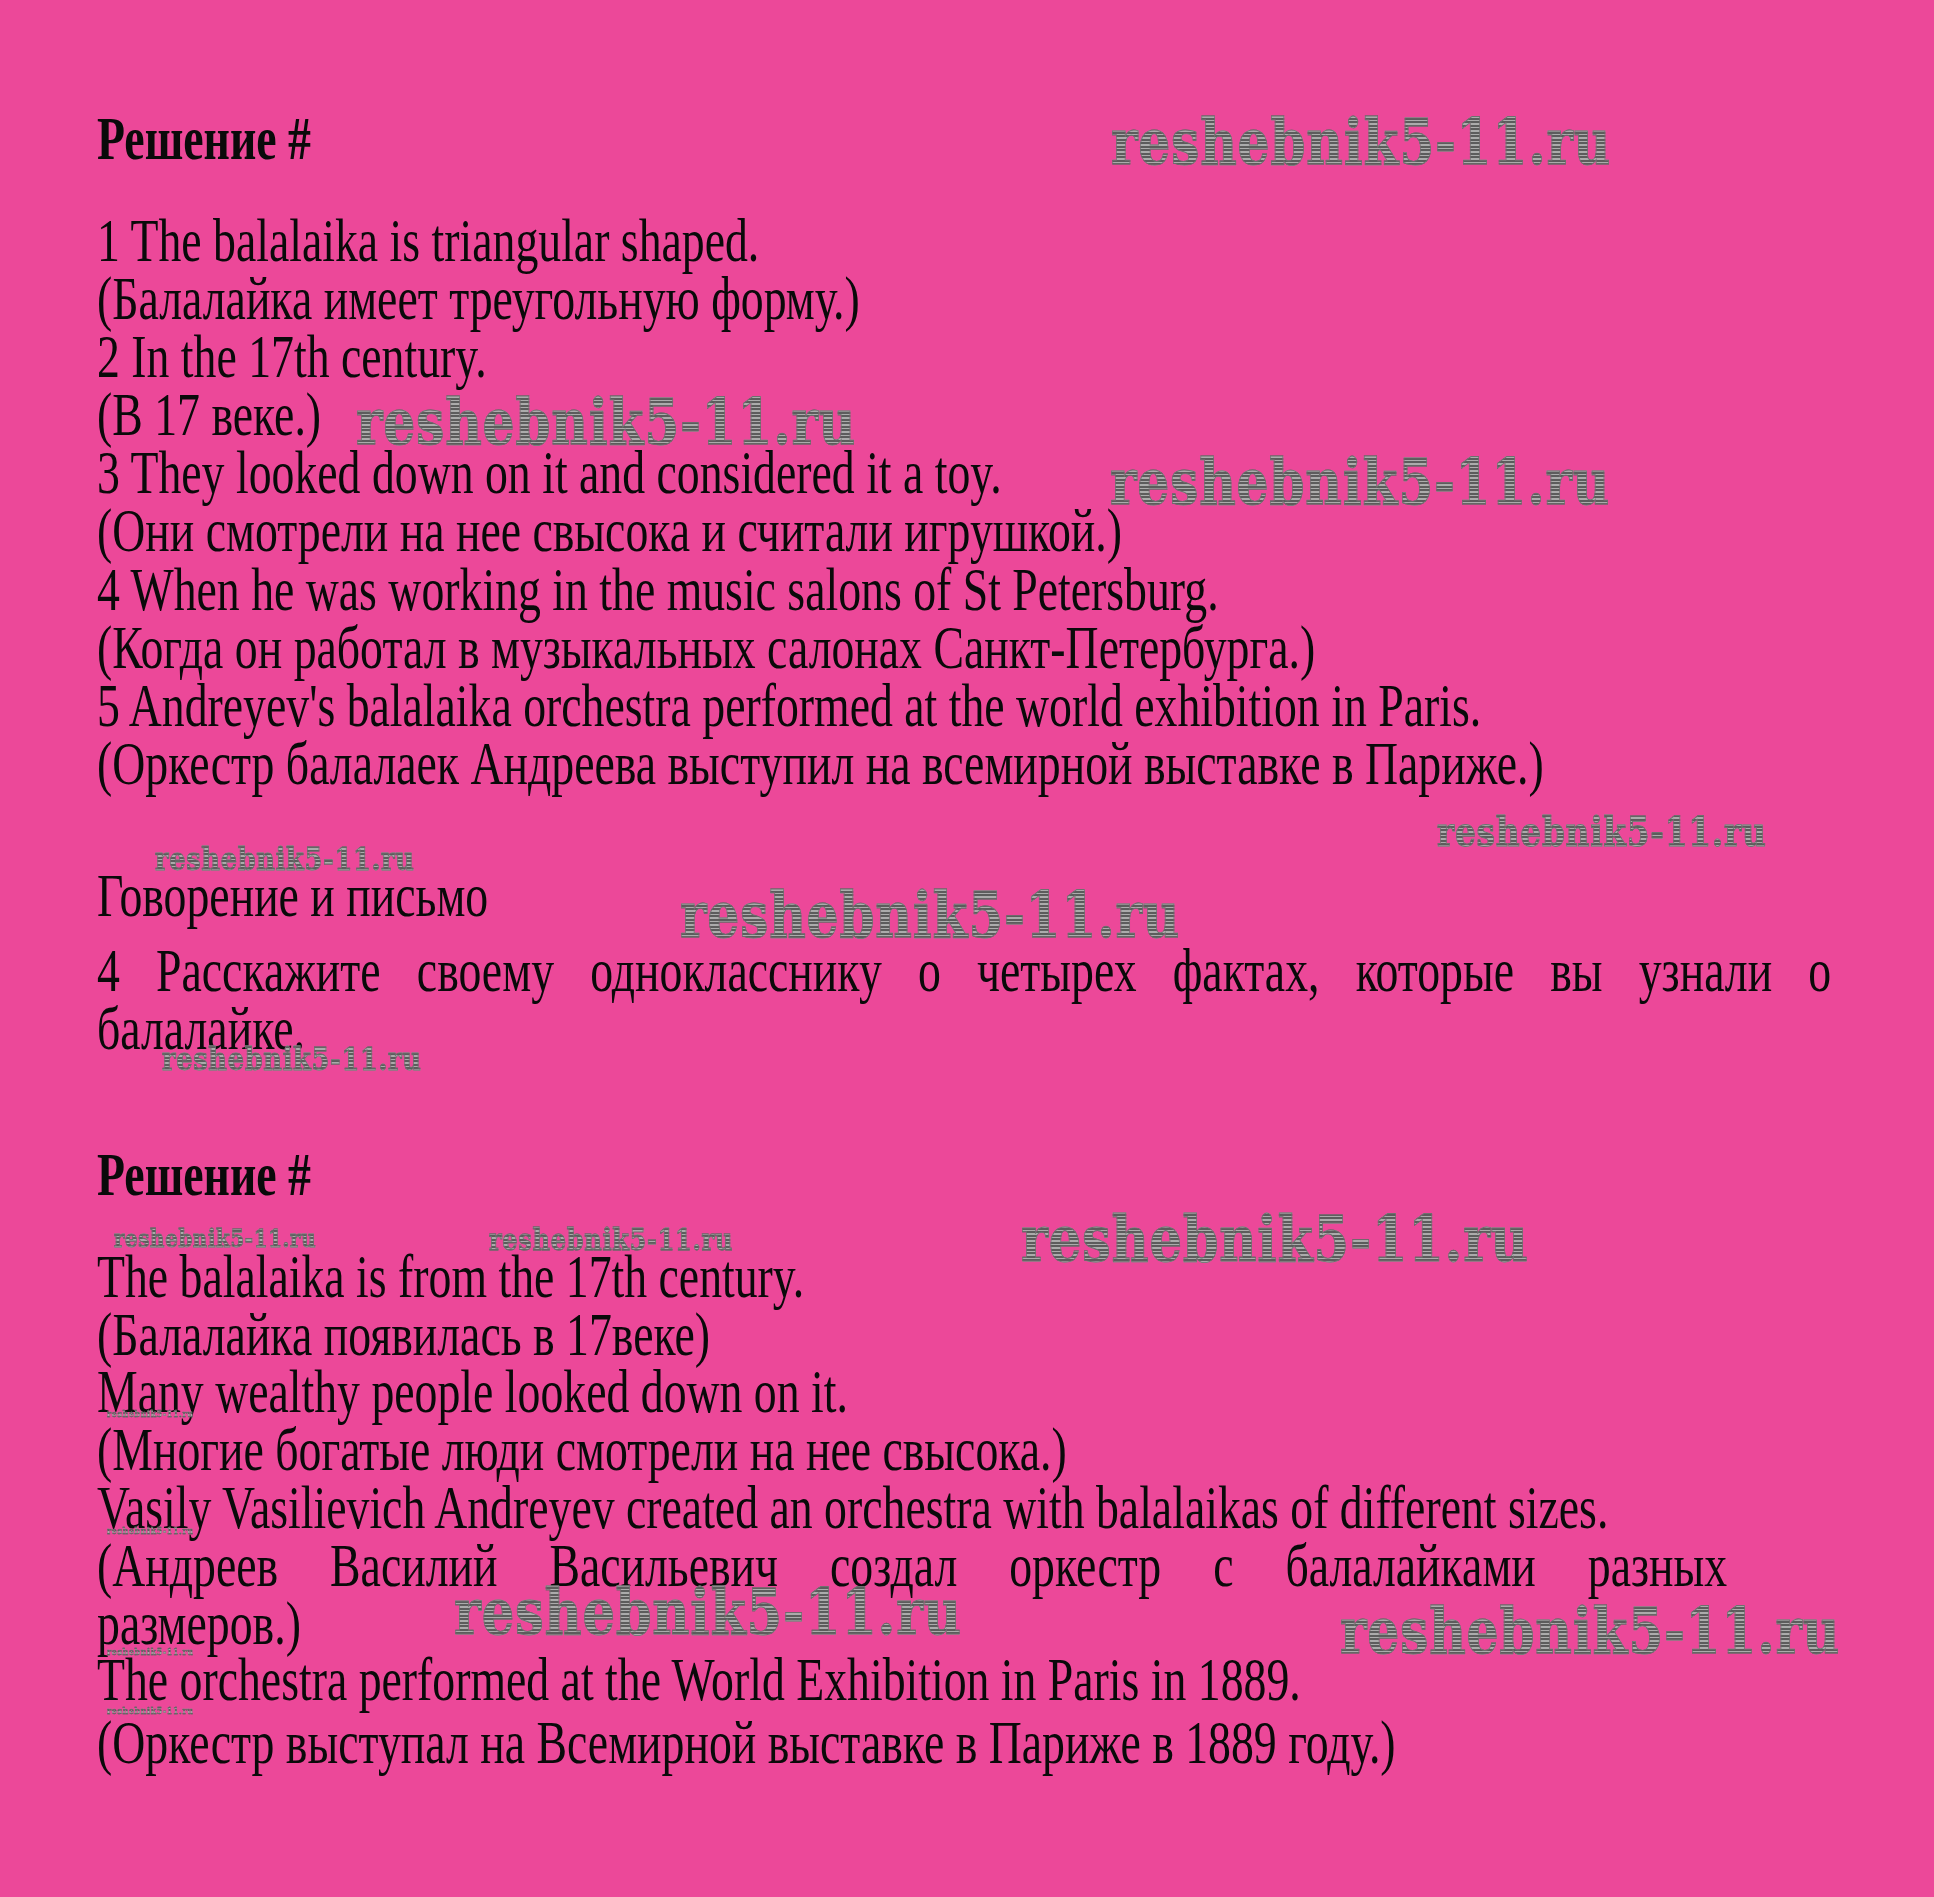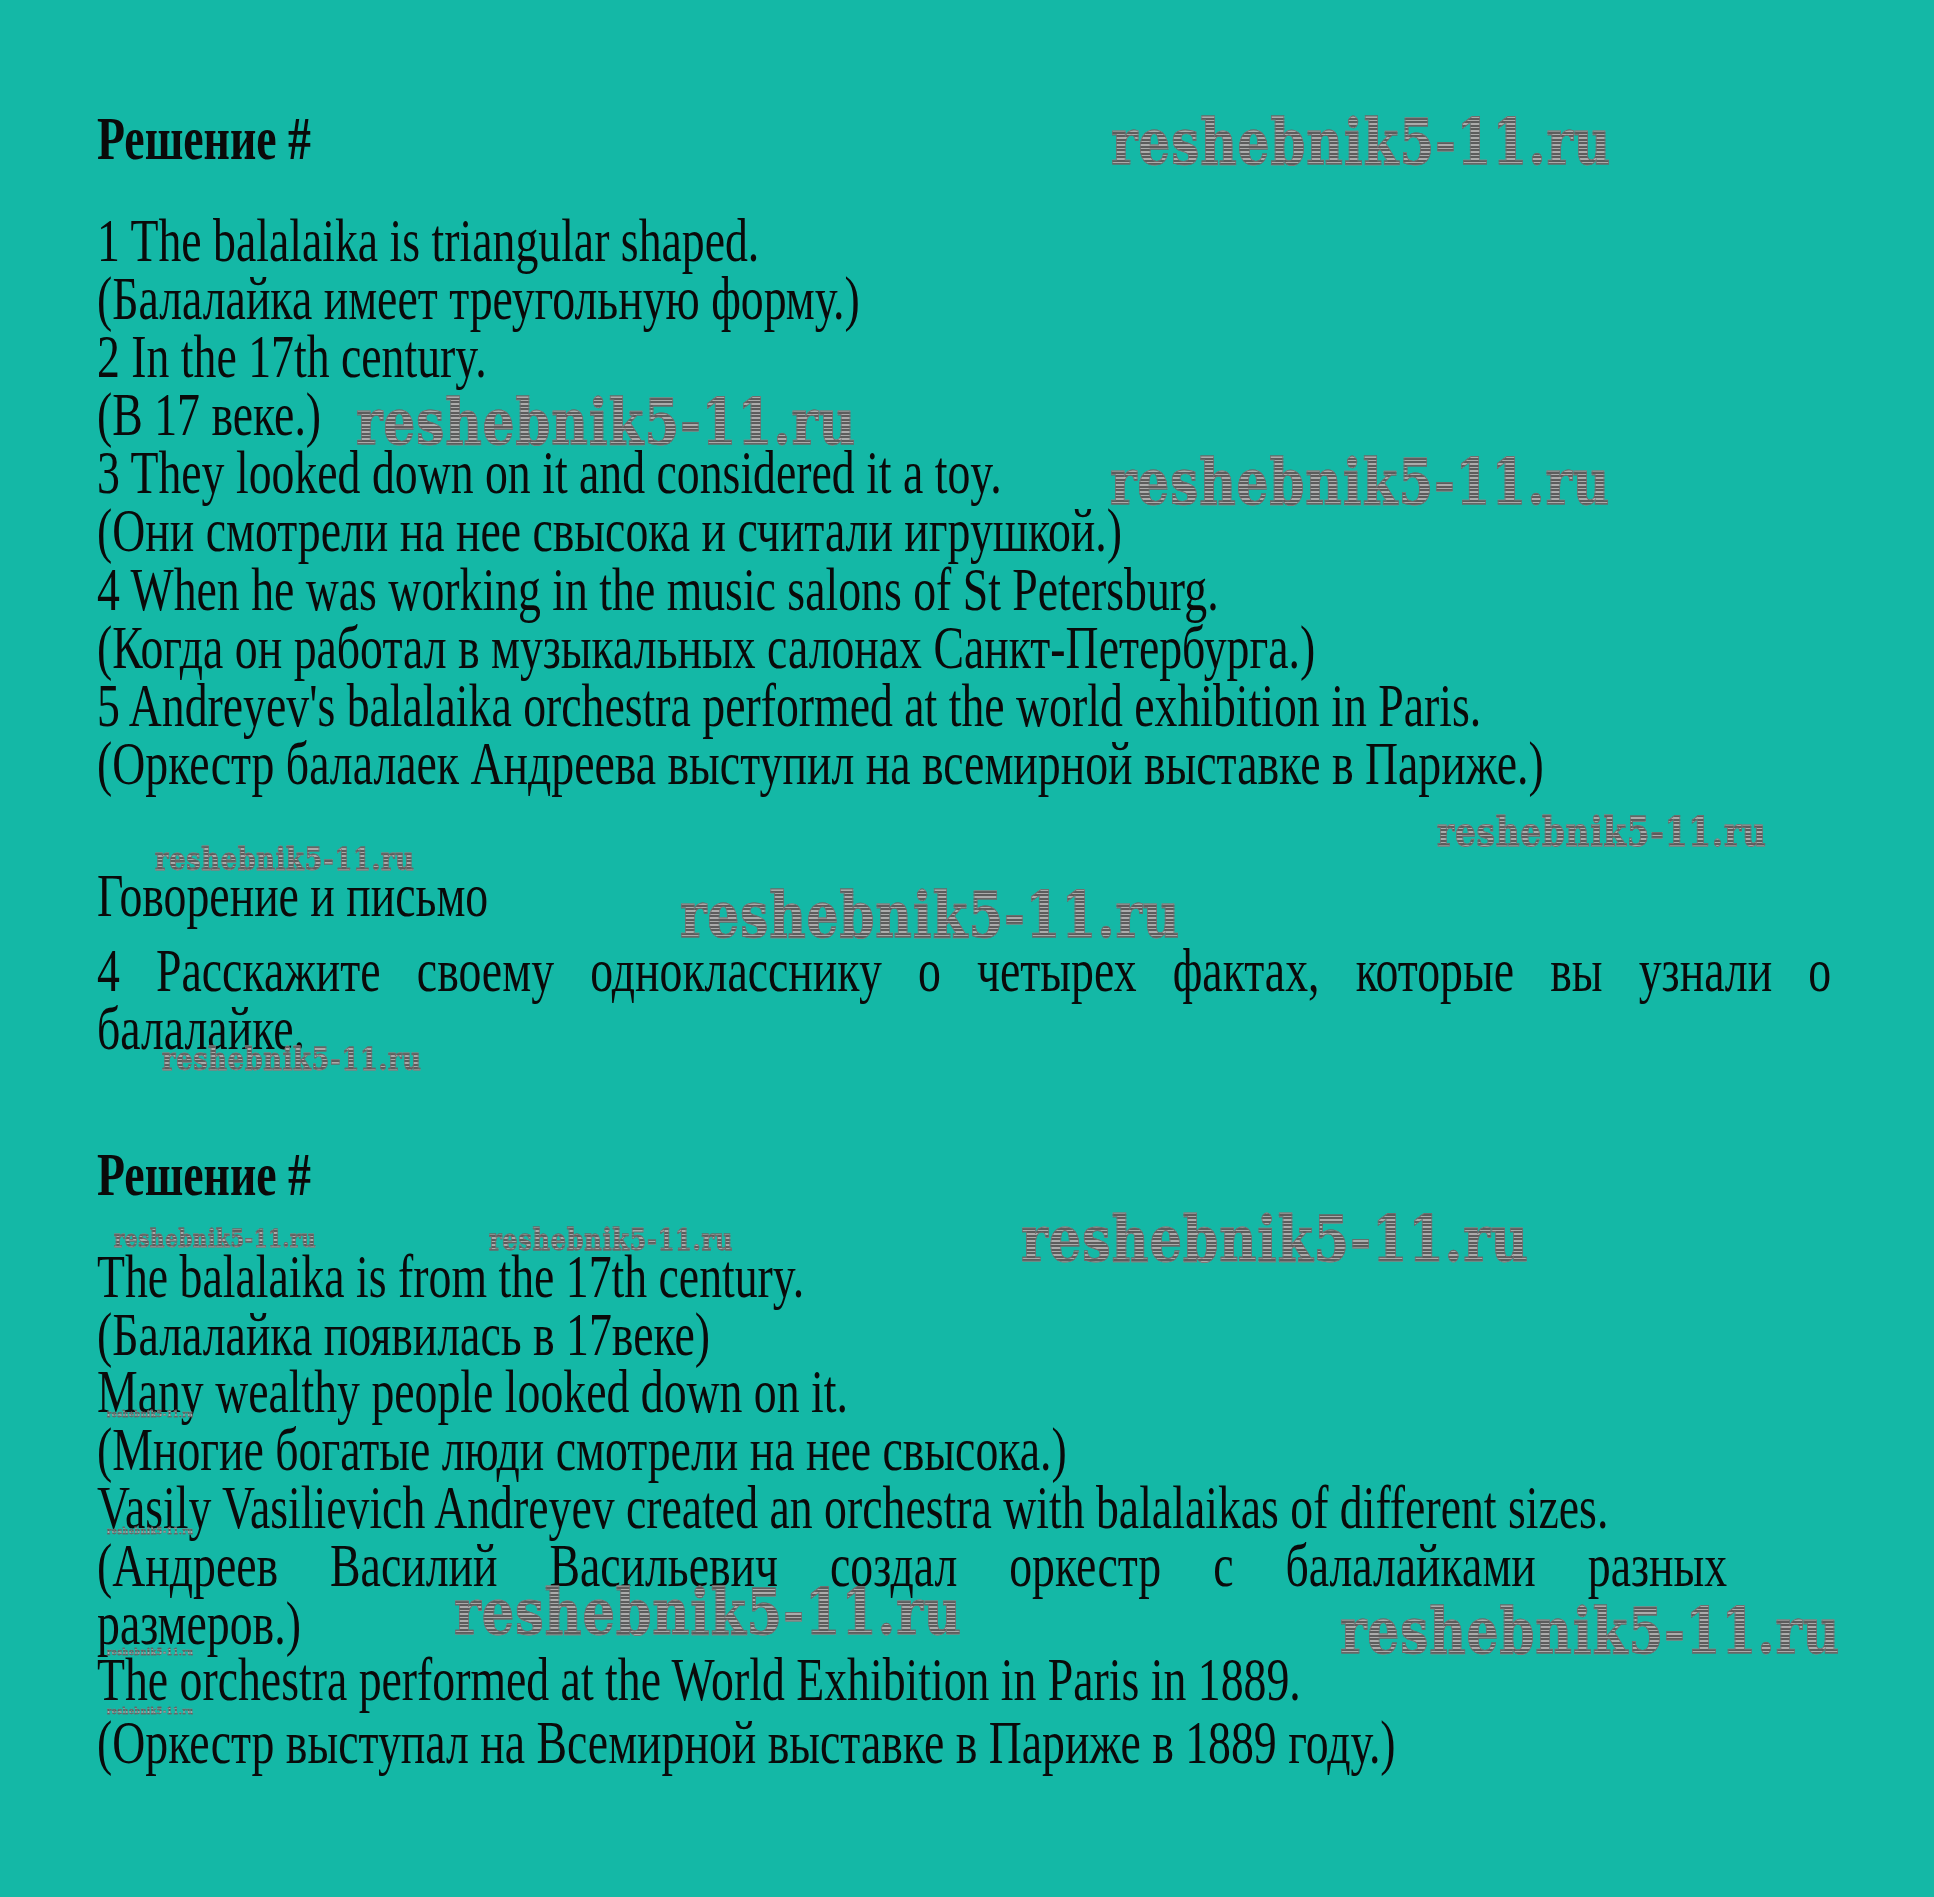--- a/index.html
+++ b/index.html
@@ -1,20 +1,20 @@
 <!DOCTYPE html>
 <html style="font-size:14px"><head>
 <meta charset="utf-8">
 <style>
   html, body { margin: 0; padding: 0; background: #ffffff; }
   .page {
     position: relative;
     width: 1935px;
     height: 1898px;
-    background: #14b8a6;
+    background: #ec4899;
     overflow: hidden;
   }
   .line {
     position: absolute;
     left: 97px;
     white-space: nowrap;
     font-family: "Liberation Serif", serif;
     font-size: 61px;
     line-height: 1;
     color: #0a0a0a;

